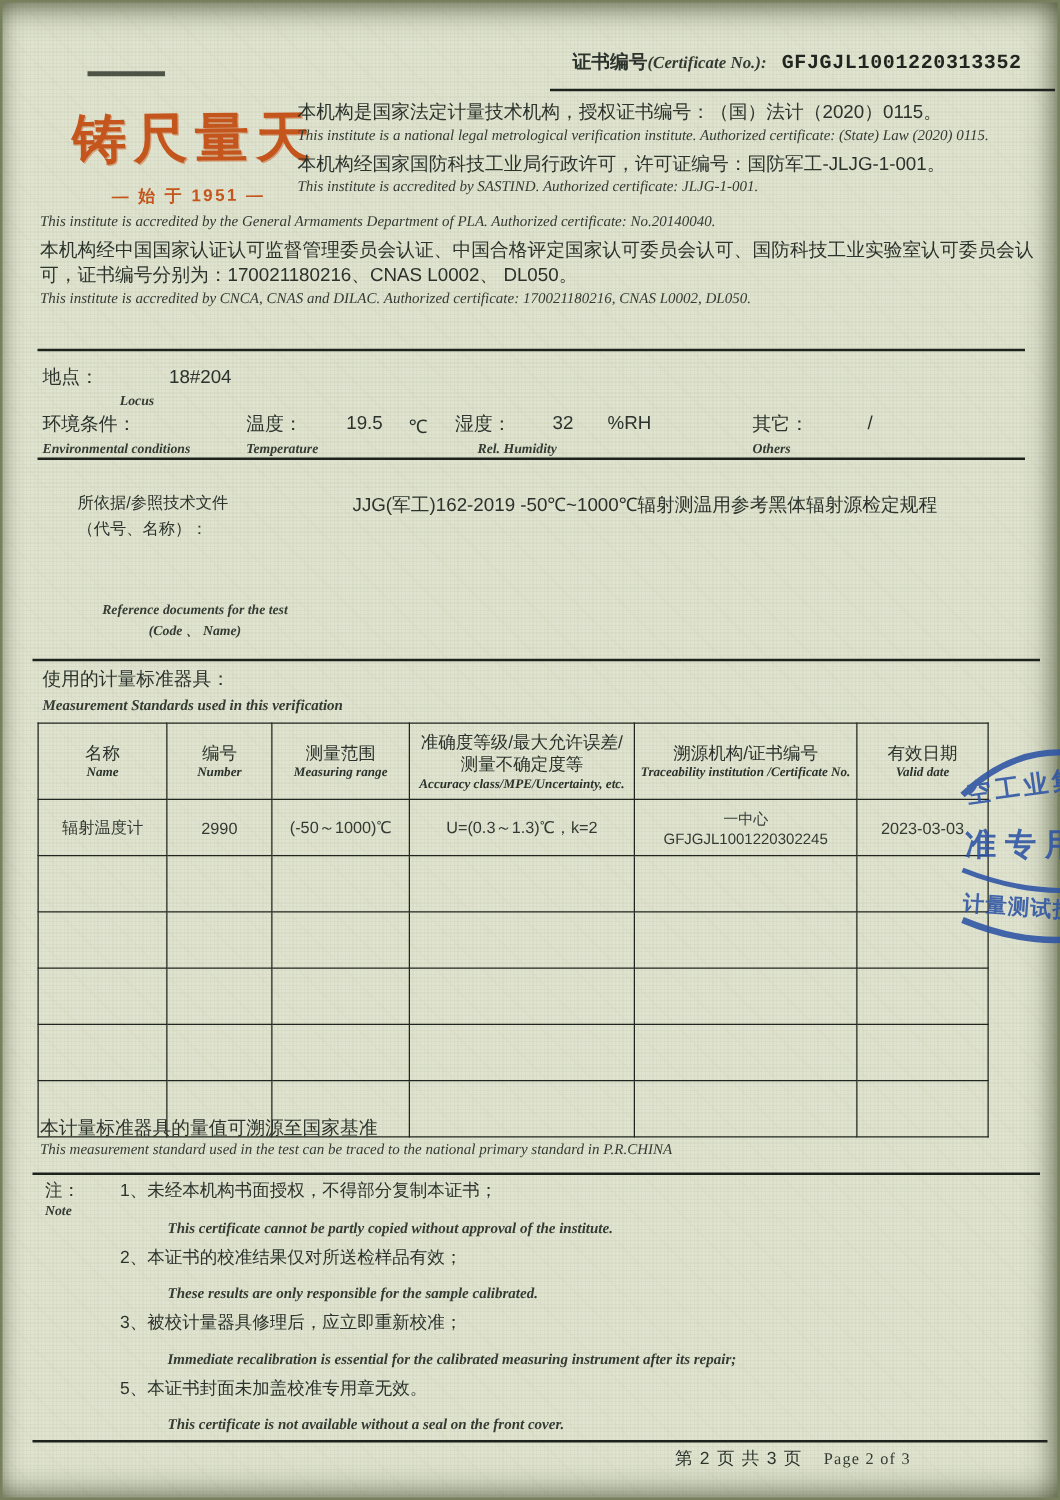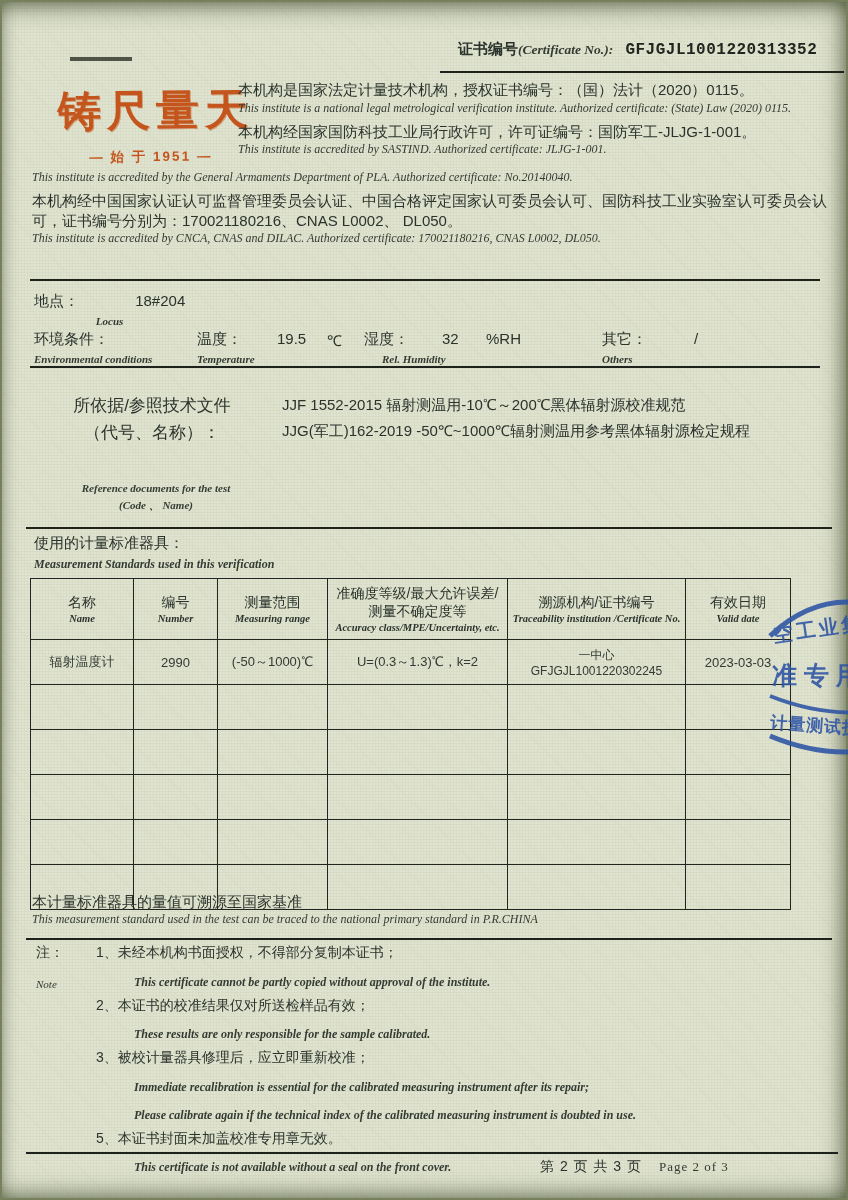--- a/index.html
+++ b/index.html
@@ -46,42 +46,42 @@
   .fullparas{top:170px;left:32px;width:802px;}
 
   .locus{top:292px;left:34px;font-size:15px;text-align:center;}
   .locus .val{margin-left:52px;}
   .locus .en{display:block;font-size:11px;font-weight:bold;margin-top:4px;}
 
   .envrow{top:330px;left:34px;width:790px;font-size:15px;}
   .envrow .grp{position:absolute;top:0;white-space:nowrap;}
   .envrow .sub{position:absolute;top:23px;font-size:11px;font-weight:bold;white-space:nowrap;}
 
-  .reflabel{top:392px;left:62px;width:180px;font-size:17px;line-height:1.6;text-align:center;}
+  .reflabel{top:392px;left:62px;width:180px;font-size:13px;line-height:1.6;text-align:left;}
   .refdocs{top:392px;left:282px;width:545px;font-size:15px;line-height:1.75;}
   .reflabel-en{top:480px;left:56px;width:200px;text-align:center;font-size:11px;font-weight:bold;line-height:1.5;}
 
   .stdtitle{top:534px;left:34px;font-size:15px;}
   .stdtitle .en{display:block;font-size:12px;font-weight:bold;margin-top:4px;}
 
   table.std{position:absolute;top:578px;left:30px;width:760px;border-collapse:collapse;table-layout:fixed;}
   table.std th, table.std td{border:1.6px solid #20261f;padding:2px 3px;text-align:center;vertical-align:middle;}
   table.std th{font-weight:normal;height:56px;}
   table.std th .hcn{font-size:14px;line-height:1.25;display:block;}
   table.std th .hen{font-size:10.5px;font-weight:bold;display:block;margin-top:2px;font-family:"Liberation Serif",serif;font-style:italic;}
   table.std td{font-size:13px;height:40px;color:#323a33;}
   table.std td .l2{display:block;font-size:12px;}
   .c1{width:103px;} .c2{width:84px;} .c3{width:110px;} .c4{width:180px;} .c5{width:178px;} .c6{width:105px;}
 
   .trace{top:893px;left:32px;width:800px;font-size:15px;}
   .trace .en{display:block;font-size:12px;font-weight:normal;margin-top:0;}
 
   .notes{top:944px;left:36px;width:800px;}
   .notes .nlabel{position:absolute;left:0;top:0;font-size:14px;}
-  .notes .nlabel .en{display:block;font-size:11px;font-weight:normal;margin-top:16px;}
+  .notes .nlabel .en{display:block;font-size:11px;font-weight:bold;margin-top:1px;}
   .notes .items{margin-left:60px;}
   .notes .item-cn{font-size:14px;line-height:1.25;margin:0;}
   .notes .item-en{font-size:12px;margin:13px 0 7px 38px;font-weight:bold;}
 
   .footer-page{top:1158px;left:540px;font-size:14px;letter-spacing:1px;white-space:nowrap;}
   .footer-page .en{font-style:normal;font-family:"Liberation Serif",serif;font-size:13px;margin-left:12px;}
 
   .stamp{top:588px;left:770px;width:90px;height:190px;opacity:.88;}
   .stamp svg{overflow:visible;}
 
@@ -145,21 +145,20 @@
     <span class="sub en" style="left:568px;">Others</span>
   </div>
 
   <div class="abs rule" style="top:366px;left:30px;width:790px;"></div>
 
   <div class="abs reflabel cn">
     <div>所依据/参照技术文件</div>
     <div>（代号、名称）：</div>
   </div>
   <div class="abs refdocs cn">
-    <div>JJF 1552-2015 辐射测温用-10℃～200℃黑体辐射源校准规范</div>
     <div>JJG(军工)162-2019  -50℃~1000℃辐射测温用参考黑体辐射源检定规程</div>
   </div>
   <div class="abs reflabel-en en">
     <div>Reference documents for the test</div>
     <div>(Code 、 Name)</div>
   </div>
 
   <div class="abs rule thin" style="top:527px;left:26px;width:806px;"></div>
 
   <div class="abs stdtitle">
@@ -286,21 +285,20 @@
       <span class="cn">注：</span>
       <span class="en">Note</span>
     </div>
     <div class="items">
       <p class="item-cn cn">1、未经本机构书面授权，不得部分复制本证书；</p>
       <p class="item-en en">This certificate cannot be partly copied without approval of the institute.</p>
       <p class="item-cn cn">2、本证书的校准结果仅对所送检样品有效；</p>
       <p class="item-en en">These results are only responsible for the sample calibrated.</p>
       <p class="item-cn cn">3、被校计量器具修理后，应立即重新校准；</p>
       <p class="item-en en">Immediate recalibration is essential for the calibrated measuring instrument after its repair;</p>
-      <p class="item-en en">Please calibrate again if the technical index of the calibrated measuring instrument is doubted in use.</p>
       <p class="item-cn cn">5、本证书封面未加盖校准专用章无效。</p>
       <p class="item-en en">This certificate is not available without a seal on the front cover.</p>
     </div>
   </div>
 
   <div class="abs rule thin" style="top:1152px;left:26px;width:812px;"></div>
   <div class="abs footer-page">
     <span class="cn">第 2 页 共 3 页</span>
     <span class="en">Page 2 of 3</span>
   </div>

